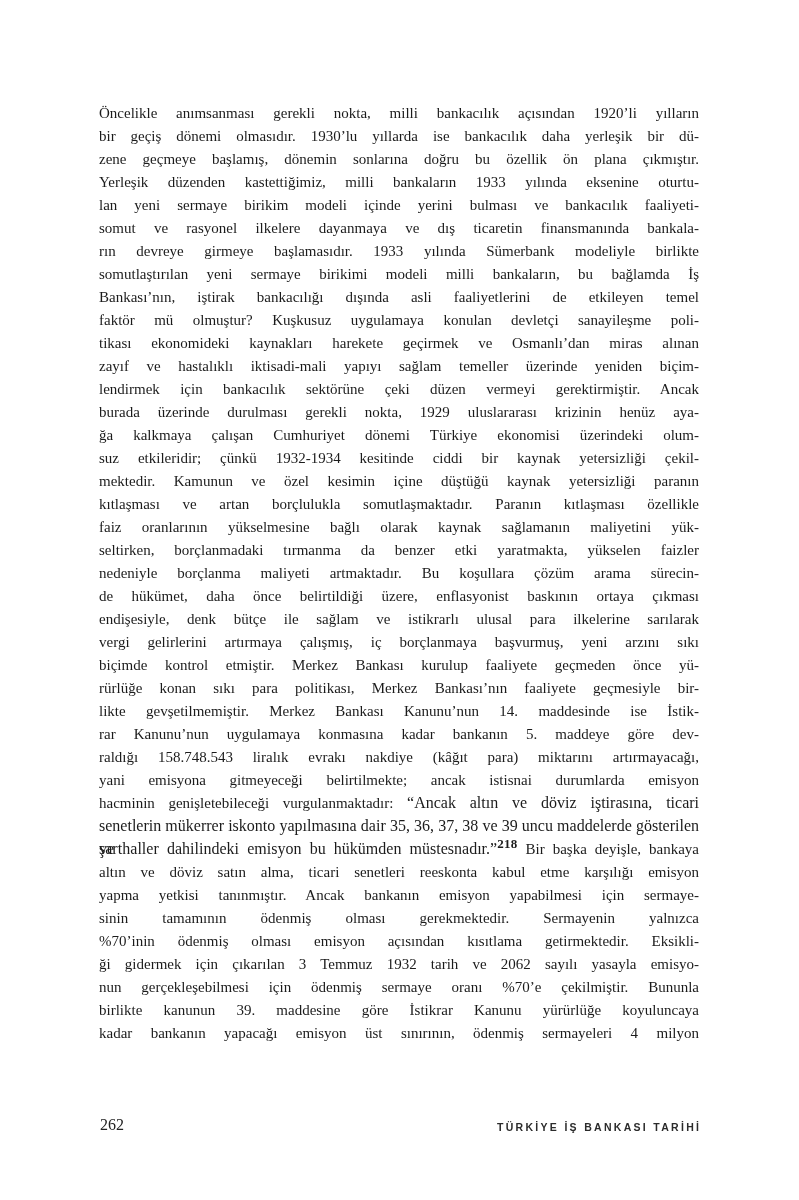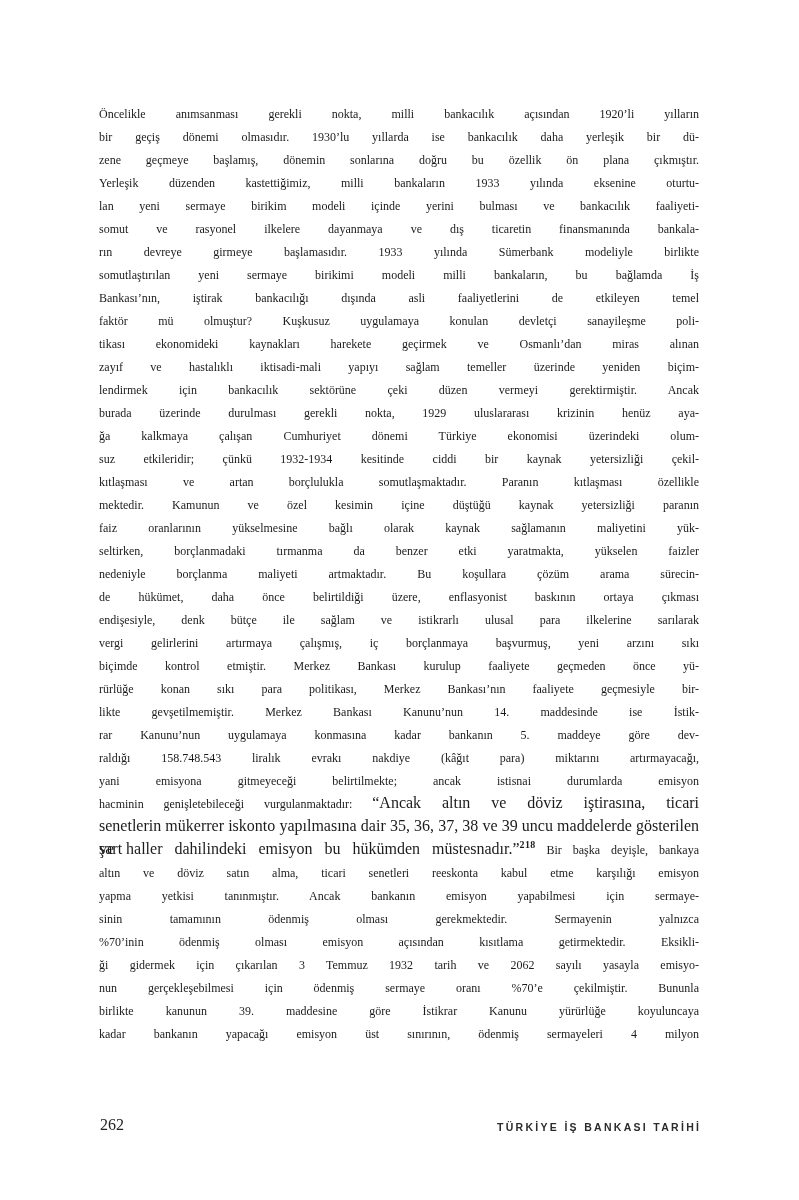--- a/index.html
+++ b/index.html
@@ -26,27 +26,27 @@
   .line {
     font-size: 15.5px;
     line-height: 23px;
     height: 23px;
     text-align: justify;
     text-align-last: justify;
     -moz-text-align-last: justify;
     white-space: normal;
   }
   .line span.n {
-    font-size: 12px;
+    font-size: 15px;
   }
   .line span.q {
     font-size: 16px;
   }
   .line span.sup {
-    font-size: 10px;
+    font-size: 13px;
     font-weight: bold;
     vertical-align: super;
     line-height: 0;
     letter-spacing: 0.3px;
   }
   .footer {
     position: absolute;
     left: 99px;
     right: 100px;
     top: 1114px;
@@ -90,22 +90,22 @@
       <div class="line"><span class="n">rın devreye girmeye başlamasıdır. 1933 yılında Sümerbank modeliyle birlikte</span></div>
       <div class="line"><span class="n">somutlaştırılan yeni sermaye birikimi modeli milli bankaların, bu bağlamda İş</span></div>
       <div class="line"><span class="n">Bankası’nın, iştirak bankacılığı dışında asli faaliyetlerini de etkileyen temel</span></div>
       <div class="line"><span class="n">faktör mü olmuştur? Kuşkusuz uygulamaya konulan devletçi sanayileşme poli-</span></div>
       <div class="line"><span class="n">tikası ekonomideki kaynakları harekete geçirmek ve Osmanlı’dan miras alınan</span></div>
       <div class="line"><span class="n">zayıf ve hastalıklı iktisadi-mali yapıyı sağlam temeller üzerinde yeniden biçim-</span></div>
       <div class="line"><span class="n">lendirmek için bankacılık sektörüne çeki düzen vermeyi gerektirmiştir. Ancak</span></div>
       <div class="line"><span class="n">burada üzerinde durulması gerekli nokta, 1929 uluslararası krizinin henüz aya-</span></div>
       <div class="line"><span class="n">ğa kalkmaya çalışan Cumhuriyet dönemi Türkiye ekonomisi üzerindeki olum-</span></div>
       <div class="line"><span class="n">suz etkileridir; çünkü 1932-1934 kesitinde ciddi bir kaynak yetersizliği çekil-</span></div>
+      <div class="line"><span class="n">mektedir. Kamunun ve özel kesimin içine düştüğü kaynak yetersizliği paranın</span></div>
       <div class="line"><span class="n">kıtlaşması ve artan borçlulukla somutlaşmaktadır. Paranın kıtlaşması özellikle</span></div>
-      <div class="line"><span class="n">mektedir. Kamunun ve özel kesimin içine düştüğü kaynak yetersizliği paranın</span></div>
       <div class="line"><span class="n">faiz oranlarının yükselmesine bağlı olarak kaynak sağlamanın maliyetini yük-</span></div>
       <div class="line"><span class="n">seltirken, borçlanmadaki tırmanma da benzer etki yaratmakta, yükselen faizler</span></div>
       <div class="line"><span class="n">nedeniyle borçlanma maliyeti artmaktadır. Bu koşullara çözüm arama sürecin-</span></div>
       <div class="line"><span class="n">de hükümet, daha önce belirtildiği üzere, enflasyonist baskının ortaya çıkması</span></div>
       <div class="line"><span class="n">endişesiyle, denk bütçe ile sağlam ve istikrarlı ulusal para ilkelerine sarılarak</span></div>
       <div class="line"><span class="n">vergi gelirlerini artırmaya çalışmış, iç borçlanmaya başvurmuş, yeni arzını sıkı</span></div>
       <div class="line"><span class="n">biçimde kontrol etmiştir. Merkez Bankası kurulup faaliyete geçmeden önce yü-</span></div>
       <div class="line"><span class="n">rürlüğe konan sıkı para politikası, Merkez Bankası’nın faaliyete geçmesiyle bir-</span></div>
       <div class="line"><span class="n">likte gevşetilmemiştir. Merkez Bankası Kanunu’nun 14. maddesinde ise İstik-</span></div>
       <div class="line"><span class="n">rar Kanunu’nun uygulamaya konmasına kadar bankanın 5. maddeye göre dev-</span></div>

